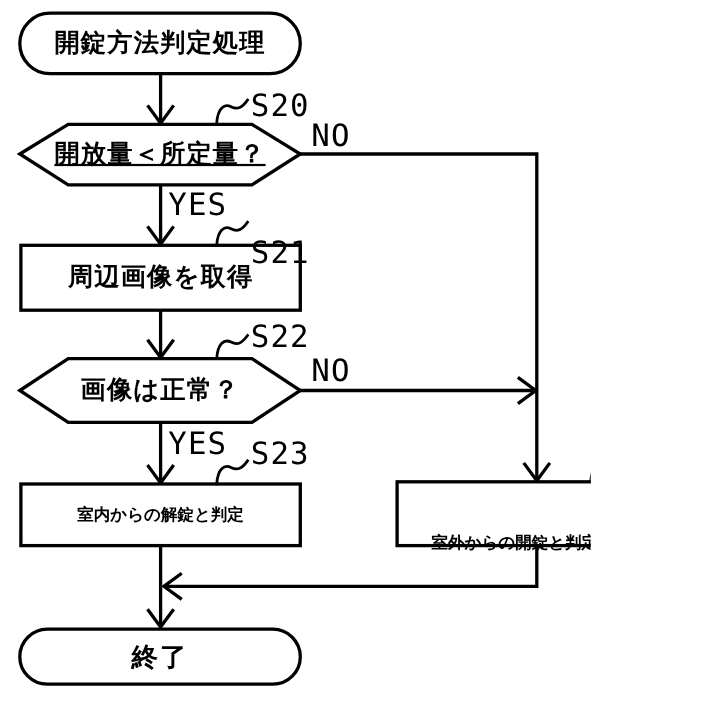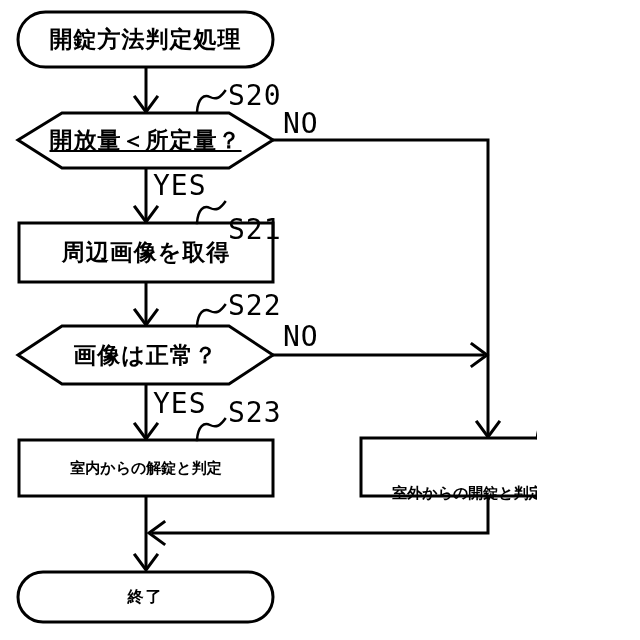--- a/index.html
+++ b/index.html
@@ -31,21 +31,21 @@
     font-weight: 600;
     letter-spacing: 1px;
     line-height: 1;
     white-space: nowrap;
   }
   .node-label.small {
     font-size: 15px;
     letter-spacing: 0px;
   }
   .node-label.end {
-    font-size: 16px;
+    font-size: 24px;
     letter-spacing: 2px;
   }
   .step-label, .branch-label {
     position: absolute;
     font-family: "DejaVu Sans Mono", monospace;
     font-size: 28px;
     font-weight: 500;
     line-height: 1;
     letter-spacing: 1px;
     white-space: nowrap;

